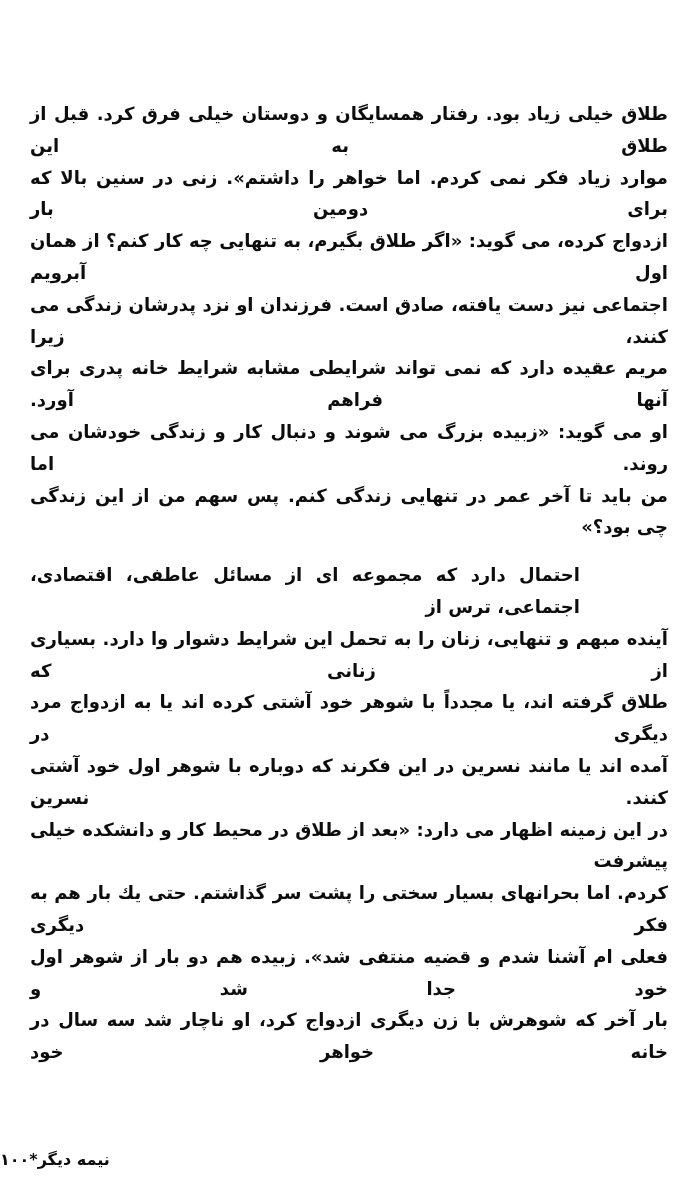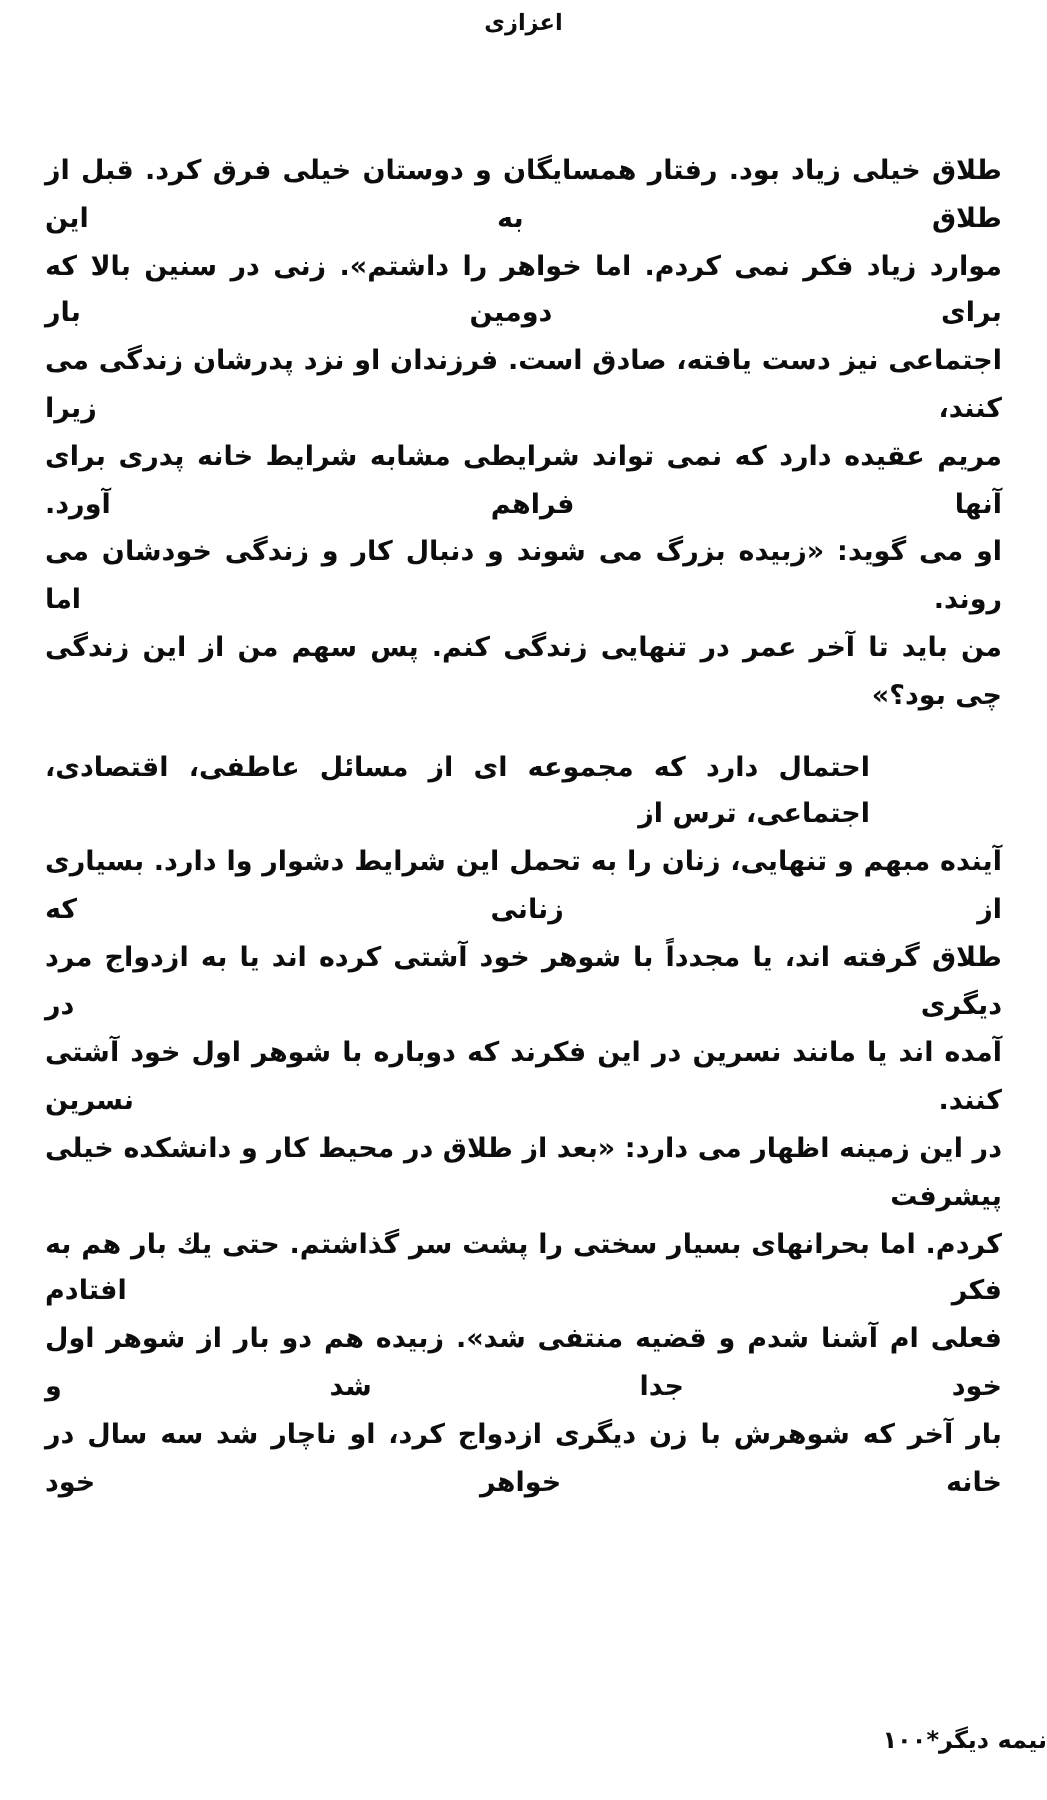--- a/index.html
+++ b/index.html
@@ -53,53 +53,51 @@
   
   .line.open {
     padding-right: 88px;
     text-align-last: right;
   }
   .page-footer {
     position: absolute;
     top: 1150px;
     left: 0;
     right: 0;
-    text-align: right;
+    text-align: left;
     direction: rtl;
     font-size: 16px;
     font-weight: bold;
   }
 </style>
 </head>
 <body>
 
 <div class="page">
 
-  <header class="running-header">
-    <span>اعزازی</span>
-  </header>
 
   <main class="body-text" dir="rtl">
 
     <div class="para">
       <div class="line">طلاق خیلی زیاد بود. رفتار همسایگان و دوستان خیلی فرق کرد. قبل از طلاق به این</div>
       <div class="line">موارد زیاد فکر نمی کردم. اما خواهر را داشتم». زنی در سنین بالا که برای دومین بار</div>
+      <div class="line">ازدواج کرده، می گوید: «اگر طلاق بگیرم، به تنهایی چه کار کنم؟ از همان اول آبرویم</div>
       <div class="line">اجتماعی نیز دست یافته، صادق است. فرزندان او نزد پدرشان زندگی می کنند، زیرا</div>
       <div class="line">مریم عقیده دارد که نمی تواند شرایطی مشابه شرایط خانه پدری برای آنها فراهم آورد.</div>
       <div class="line">او می گوید: «زبیده بزرگ می شوند و دنبال کار و زندگی خودشان می روند. اما</div>
       <div class="line endline">من باید تا آخر عمر در تنهایی زندگی کنم. پس سهم من از این زندگی چی بود؟»</div>
     </div>
 
     <div class="para">
       <div class="line open">احتمال دارد که مجموعه ای از مسائل عاطفی، اقتصادی، اجتماعی، ترس از</div>
       <div class="line">آینده مبهم و تنهایی، زنان را به تحمل این شرایط دشوار وا دارد. بسیاری از زنانی که</div>
       <div class="line">طلاق گرفته اند، یا مجدداً با شوهر خود آشتی کرده اند یا به ازدواج مرد دیگری در</div>
       <div class="line">آمده اند یا مانند نسرین در این فکرند که دوباره با شوهر اول خود آشتی کنند. نسرین</div>
       <div class="line">در این زمینه اظهار می دارد: «بعد از طلاق در محیط کار و دانشکده خیلی پیشرفت</div>
-      <div class="line">کردم. اما بحرانهای بسیار سختی را پشت سر گذاشتم. حتی یك بار هم به فکر افتادم</div>
+      <div class="line">کردم. اما بحرانهای بسیار سختی را پشت سر گذاشتم. حتی یك بار هم به فکر دیگری</div>
       <div class="line">فعلی ام آشنا شدم و قضیه منتفی شد». زبیده هم دو بار از شوهر اول خود جدا شد و</div>
       <div class="line">بار آخر که شوهرش با زن دیگری ازدواج کرد، او ناچار شد سه سال در خانه خواهر خود</div>
 
     </div>
 
   </main>
 
   <footer class="page-footer">
     <span>نیمه دیگر*۱۰۰</span>
   </footer>

